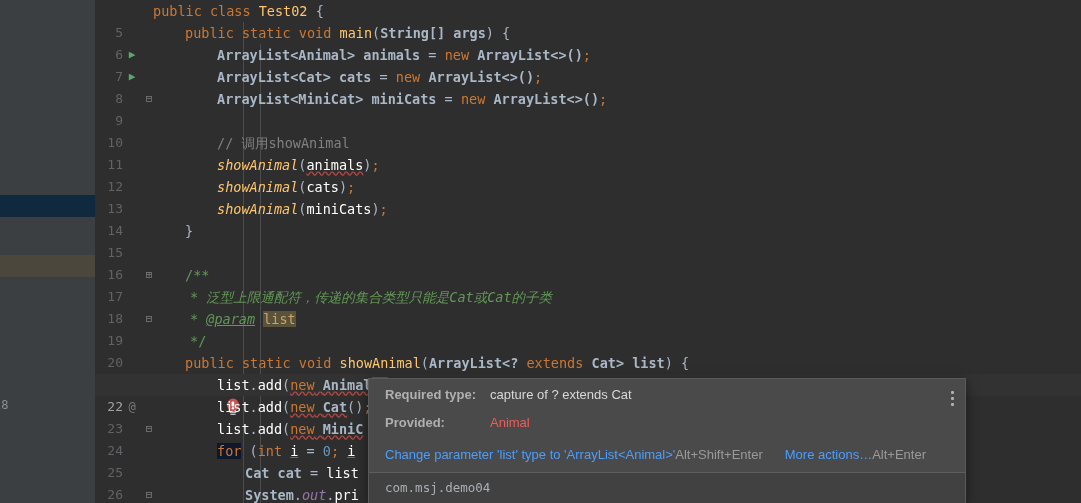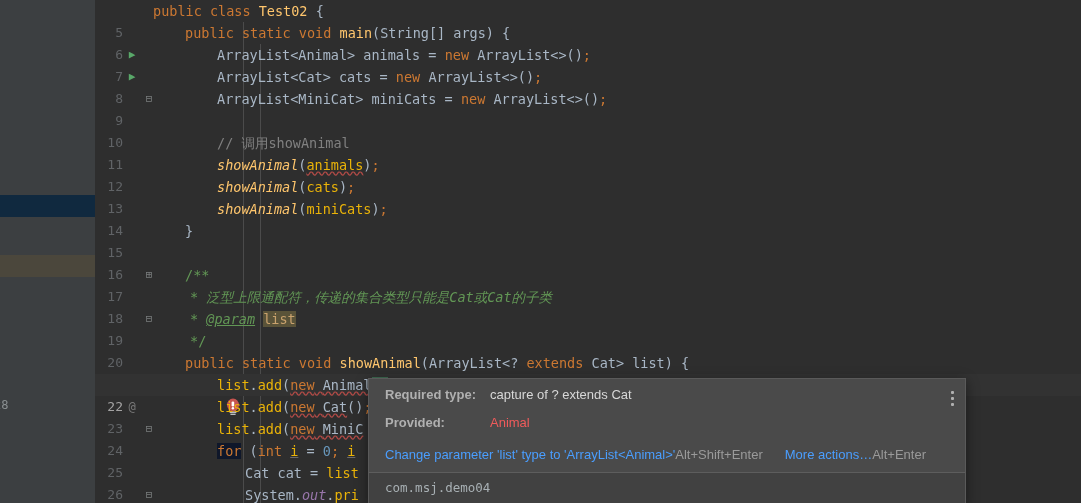--- a/index.html
+++ b/index.html
@@ -122,32 +122,32 @@
     position: absolute;
     left: 165px;
     top: 44px;
     width: 1px;
     height: 459px;
     background: #4b4b4b;
   }
 
   
   .kw   { color: #cc7832; }
-  .typ  { color: #a9b7c6; }
+  .typ  { color: #a9b7c6; font-weight: bold; }
   .mth  { color: #ffc66d; }
   .mth-i{ color: #ffc66d; font-style: italic; }
   .fld  { color: #9876aa; font-style: italic; }
   .num  { color: #6897bb; }
   .cmt  { color: #808080; }
   .jdoc { color: #629755; }
   .jdoci{ color: #629755; font-style: italic; }
   .jtag { color: #629755; font-style: italic; text-decoration: underline; }
   .punc { color: #a9b7c6; }
   .semi { color: #cc7832; }
-  .ident{ color: #eab308; }
+  .ident{ color: #ffffff; }
   .hl-param {
     background: #5a5339;
     color: #c9a26d;
   }
   .hl-kw {
     background: #0f172a;
     color: #cc7832;
   }
   .caret-char { background: #3e6b52; }
   .underline-v { text-decoration: underline; text-decoration-color: #6a6a6a; }

